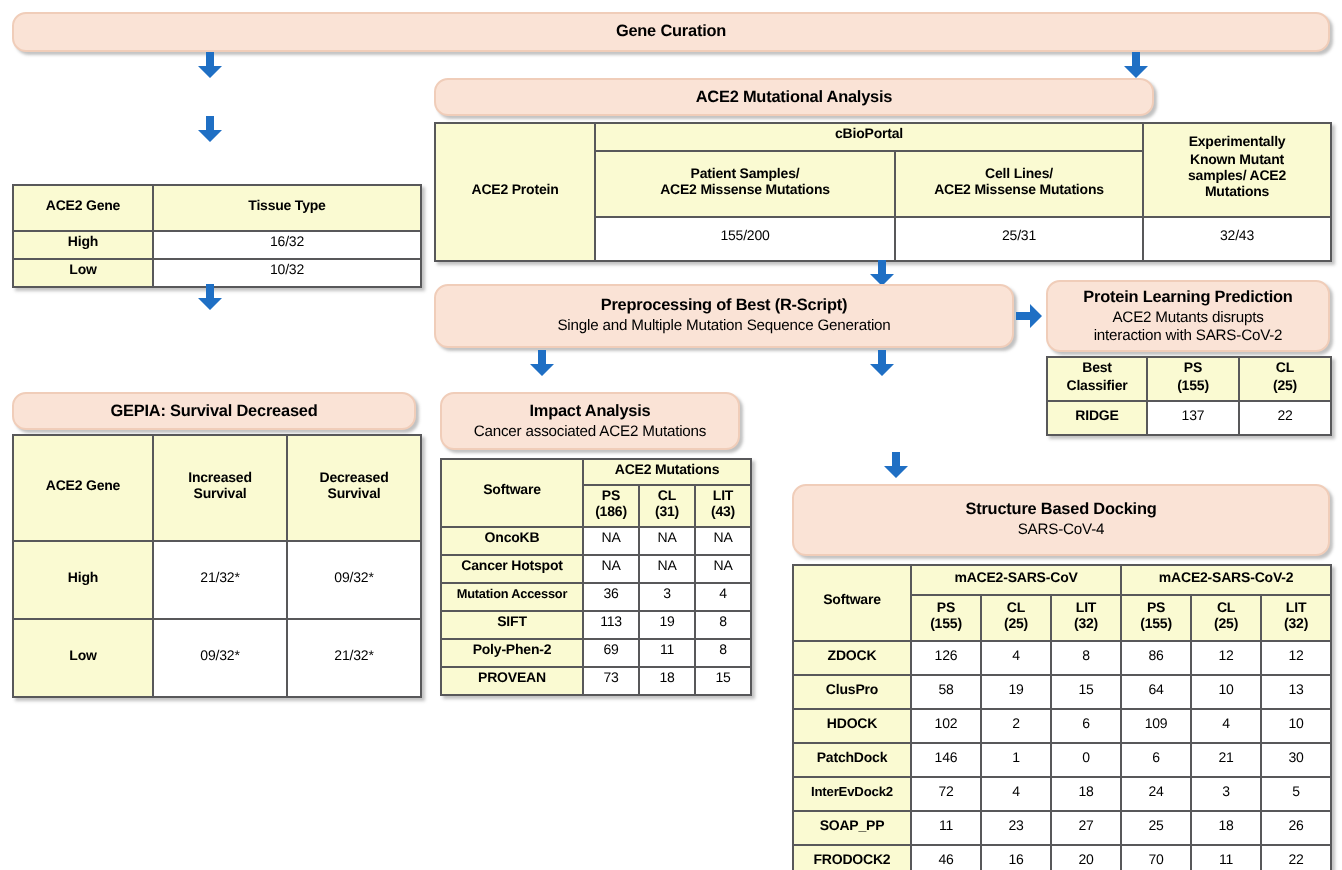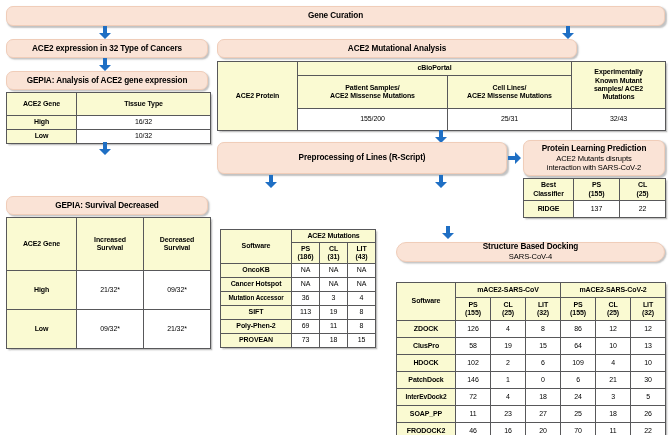--- a/index.html
+++ b/index.html
@@ -81,33 +81,27 @@
         <path d="M5 0 H9 V7 H13 L7 13 L1 7 H5 Z" fill="#1F6FC4"></path>
       </svg>
   </div>
 
   <div class="arrow" style="left:561px;top:26px;">
     <svg width="14" height="14" viewBox="0 0 14 14">
         <path d="M5 0 H9 V7 H13 L7 13 L1 7 H5 Z" fill="#1F6FC4"></path>
       </svg>
   </div>
 
-  <div class="box" style="left:6px;top:39px;width:202px;height:19px;">
-    <div class="t1">ACE2 expression in 32 Type of Cancers</div>
-  </div>
 
   <div class="arrow" style="left:98px;top:58px;">
     <svg width="14" height="14" viewBox="0 0 14 14">
         <path d="M5 0 H9 V7 H13 L7 13 L1 7 H5 Z" fill="#1F6FC4"></path>
       </svg>
   </div>
 
-  <div class="box" style="left:6px;top:71px;width:202px;height:19px;">
-    <div class="t1">GEPIA: Analysis of ACE2 gene expression</div>
-  </div>
 
   <table class="tbl" style="left:6px;top:92px;width:204px;height:48px;">
     <colgroup>
         <col style="width:70px">
         <col style="width:134px">
       </colgroup>
     <tbody>
       <tr>
         <td class="hd" style="height:22px">ACE2 Gene</td>
         <td class="hd">Tissue Type</td>
@@ -204,21 +198,22 @@
     </tbody>
   </table>
 
   <div class="arrow" style="left:434px;top:130px;">
     <svg width="14" height="14" viewBox="0 0 14 14">
         <path d="M5 0 H9 V7 H13 L7 13 L1 7 H5 Z" fill="#1F6FC4"></path>
       </svg>
   </div>
 
   <div class="box" style="left:217px;top:142px;width:290px;height:32px;">
-    <div class="t1">Preprocessing of Lines (R-Script)</div>
+    <div class="t1">Preprocessing of Best (R-Script)</div>
+    <div class="t2">Single and Multiple Mutation Sequence Generation</div>
   </div>
 
   <div class="arrow" style="left:508px;top:151px;">
     <svg width="14" height="14" viewBox="0 0 14 14">
         <path d="M0 5 H7 V1 L13 7 L7 13 V9 H0 Z" fill="#1F6FC4"></path>
       </svg>
   </div>
 
   <div class="box" style="left:523px;top:140px;width:142px;height:36px;">
     <div class="t1">Protein Learning Prediction</div>
@@ -260,20 +255,24 @@
         <path d="M5 0 H9 V7 H13 L7 13 L1 7 H5 Z" fill="#1F6FC4"></path>
       </svg>
   </div>
 
   <div class="arrow" style="left:434px;top:175px;">
     <svg width="14" height="14" viewBox="0 0 14 14">
         <path d="M5 0 H9 V7 H13 L7 13 L1 7 H5 Z" fill="#1F6FC4"></path>
       </svg>
   </div>
 
+  <div class="box" style="left:220px;top:196px;width:150px;height:29px;">
+    <div class="t1">Impact Analysis</div>
+    <div class="t2">Cancer associated ACE2 Mutations</div>
+  </div>
 
   <table class="tbl" style="left:220px;top:229px;width:155px;height:114px;">
     <colgroup>
         <col style="width:71px">
         <col style="width:28px">
         <col style="width:28px">
         <col style="width:28px">
       </colgroup>
     <tbody>
       <tr>
@@ -333,21 +332,21 @@
     </tbody>
   </table>
 
 
   <div class="arrow" style="left:441px;top:226px;">
     <svg width="14" height="14" viewBox="0 0 14 14">
         <path d="M5 0 H9 V7 H13 L7 13 L1 7 H5 Z" fill="#1F6FC4"></path>
       </svg>
   </div>
 
-  <div class="box" style="left:396px;top:242px;width:269px;height:20px;border-radius:10px;">
+  <div class="box" style="left:396px;top:242px;width:269px;height:36px;">
     <div class="t1">Structure Based Docking</div>
     <div class="t2">SARS-CoV-4</div>
   </div>
 
   <table class="tbl" style="left:396px;top:282px;width:269px;height:148px;">
     <colgroup>
       <col style="width:59px">
         <col style="width:35px">
         <col style="width:35px">
         <col style="width:35px">

